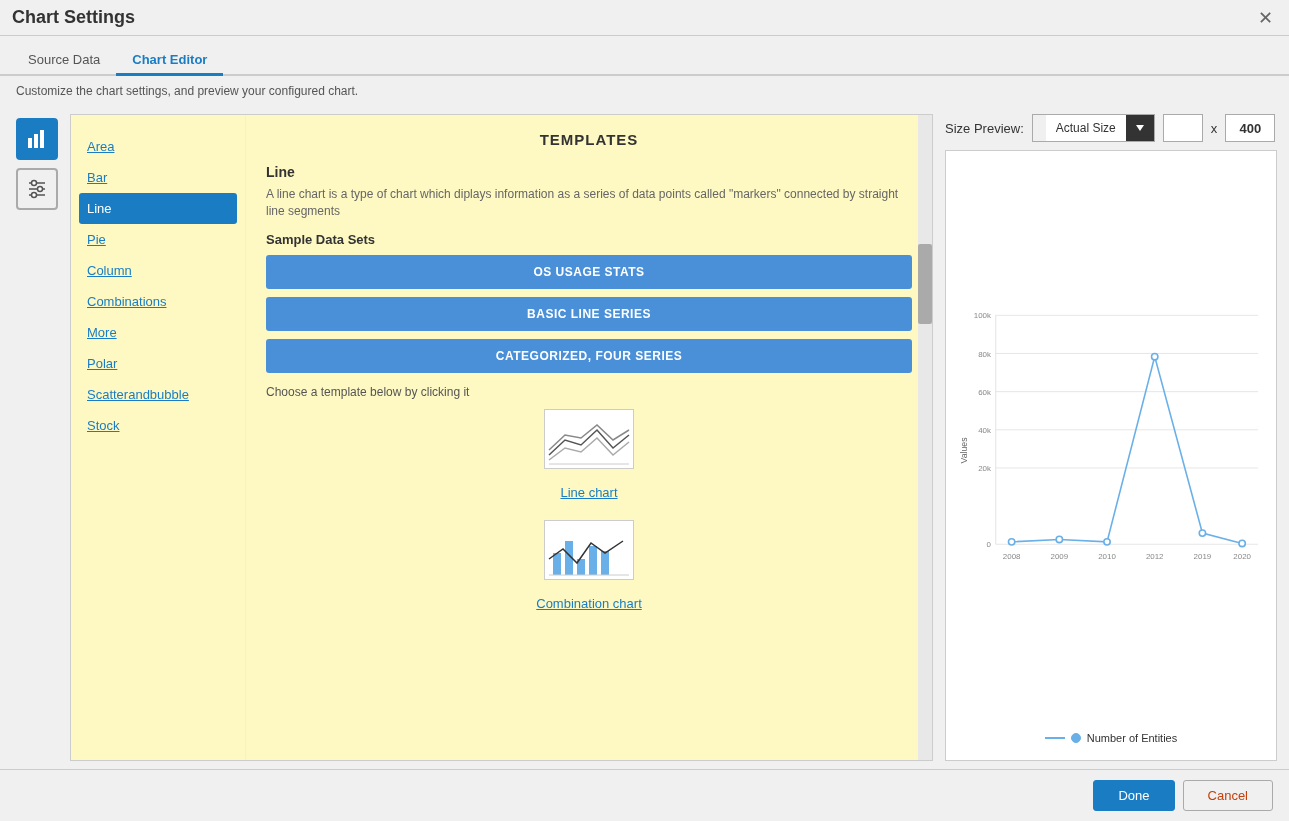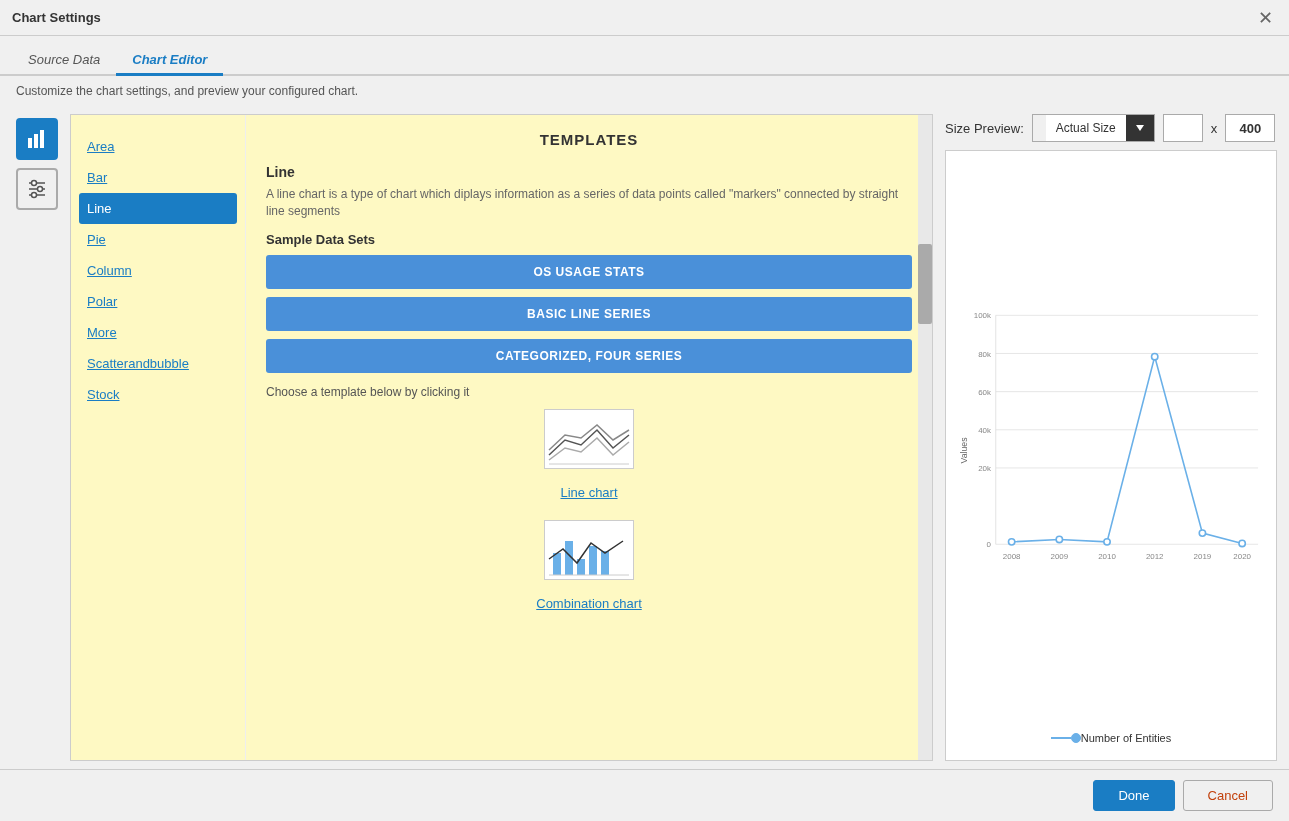--- a/index.html
+++ b/index.html
@@ -25,21 +25,21 @@
     .dialog-titlebar {
       background: #f0f0f0;
       padding: 8px 12px;
       display: flex;
       align-items: center;
       justify-content: space-between;
       border-bottom: 1px solid #ccc;
       height: 36px;
     }
     .dialog-title {
-      font-size: 13px;
+      font-size: 18px;
       font-weight: bold;
       color: #333;
     }
     .close-btn {
       background: none;
       border: none;
       font-size: 18px;
       color: #666;
       cursor: pointer;
       line-height: 1;
@@ -56,21 +56,20 @@
     .tab {
       padding: 6px 16px;
       cursor: pointer;
       color: #555;
       font-size: 13px;
       border: none;
       background: none;
       text-decoration: none;
       border-bottom: 3px solid transparent;
       margin-bottom: -2px;
-      font-style: italic;
     }
     .tab.active {
       color: #1a7dc4;
       border-bottom: 3px solid #1a7dc4;
       font-weight: bold;
     }
     .subtitle-bar {
       padding: 8px 16px;
       font-size: 12px;
       color: #555;
@@ -408,22 +407,23 @@
       </div>
 
       <div class="chart-editor-content">
 
         <div class="nav-list">
           <a class="nav-item">Area</a>
           <a class="nav-item">Bar</a>
           <a class="nav-item active">Line</a>
           <a class="nav-item">Pie</a>
           <a class="nav-item">Column</a>
+          <a class="nav-item">Combinations</a>
+          <a class="nav-item">More</a>
           <a class="nav-item">Polar</a>
-          <a class="nav-item">More</a>
           <a class="nav-item">Scatterandbubble</a>
           <a class="nav-item">Stock</a>
         </div>
 
         <div class="templates-area">
           <div class="templates-title">TEMPLATES</div>
           <div class="type-title">Line</div>
           <div class="type-desc">A line chart is a type of chart which diplays information as a series of data points called "markers" connected by straight line segments</div>
           <div class="sample-label">Sample Data Sets</div>
           <button class="sample-btn">OS USAGE STATS</button>
@@ -525,21 +525,21 @@
             <circle cx="70" cy="305" r="4" fill="white" stroke="#6ab0e8" stroke-width="2"></circle>
             <circle cx="130" cy="302" r="4" fill="white" stroke="#6ab0e8" stroke-width="2"></circle>
             <circle cx="190" cy="305" r="4" fill="white" stroke="#6ab0e8" stroke-width="2"></circle>
             <circle cx="250" cy="72" r="4" fill="white" stroke="#6ab0e8" stroke-width="2"></circle>
             <circle cx="310" cy="294" r="4" fill="white" stroke="#6ab0e8" stroke-width="2"></circle>
             <circle cx="360" cy="307" r="4" fill="white" stroke="#6ab0e8" stroke-width="2"></circle>
           </svg>
         </div>
 
         <div class="chart-legend">
-          <div style="display:flex;align-items:center;gap:0;">
+          <div style="display:flex;align-items:center;gap:6px;">
             <div style="width:20px;height:2px;background:#6ab0e8;"></div>
             <div class="legend-dot"></div>
             <span>Number of Entities</span>
           </div>
         </div>
       </div>
     </div>
   </div>
 
   <div class="footer-bar">

